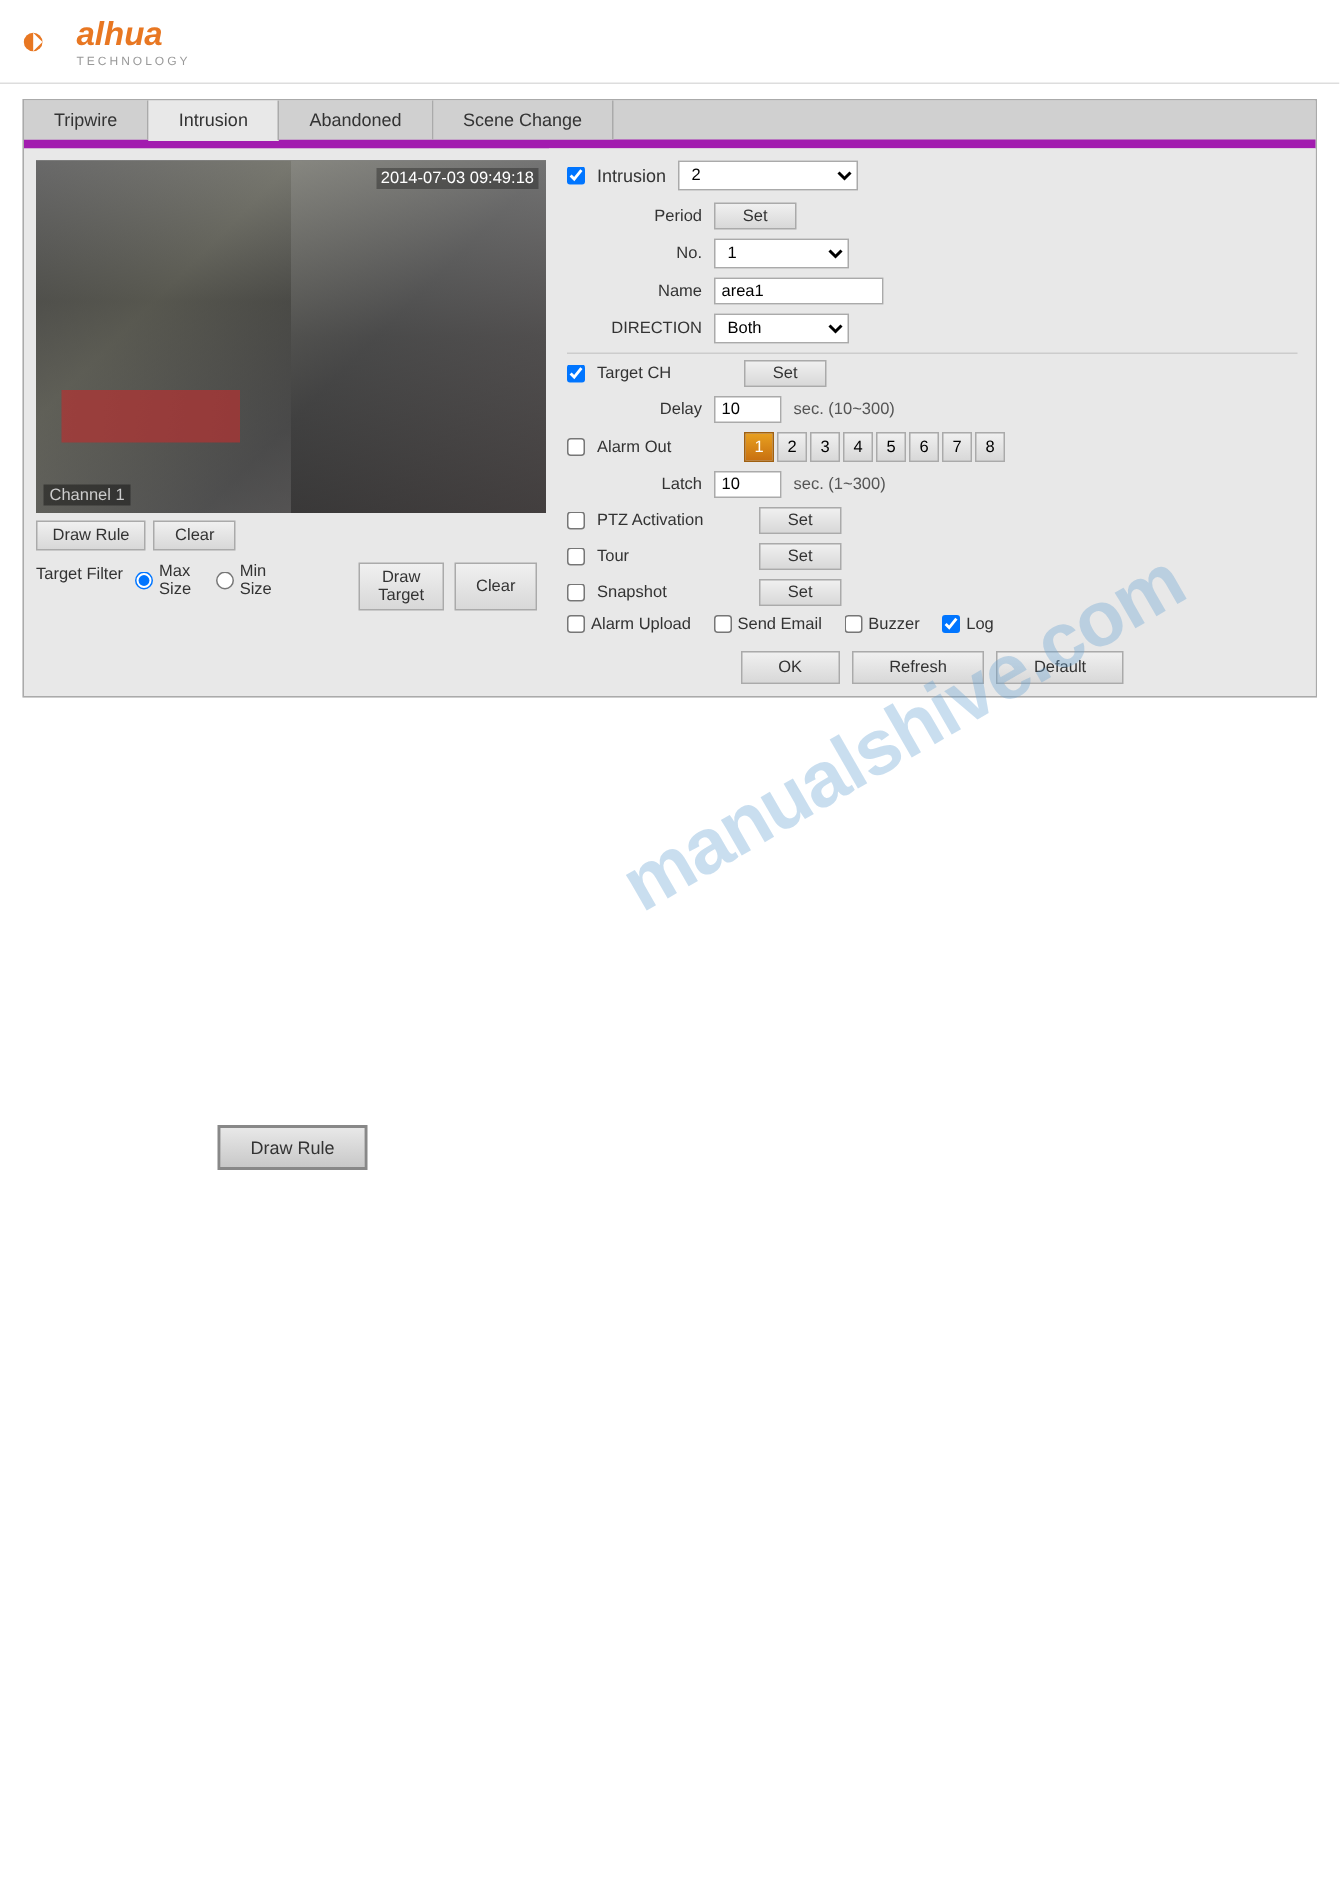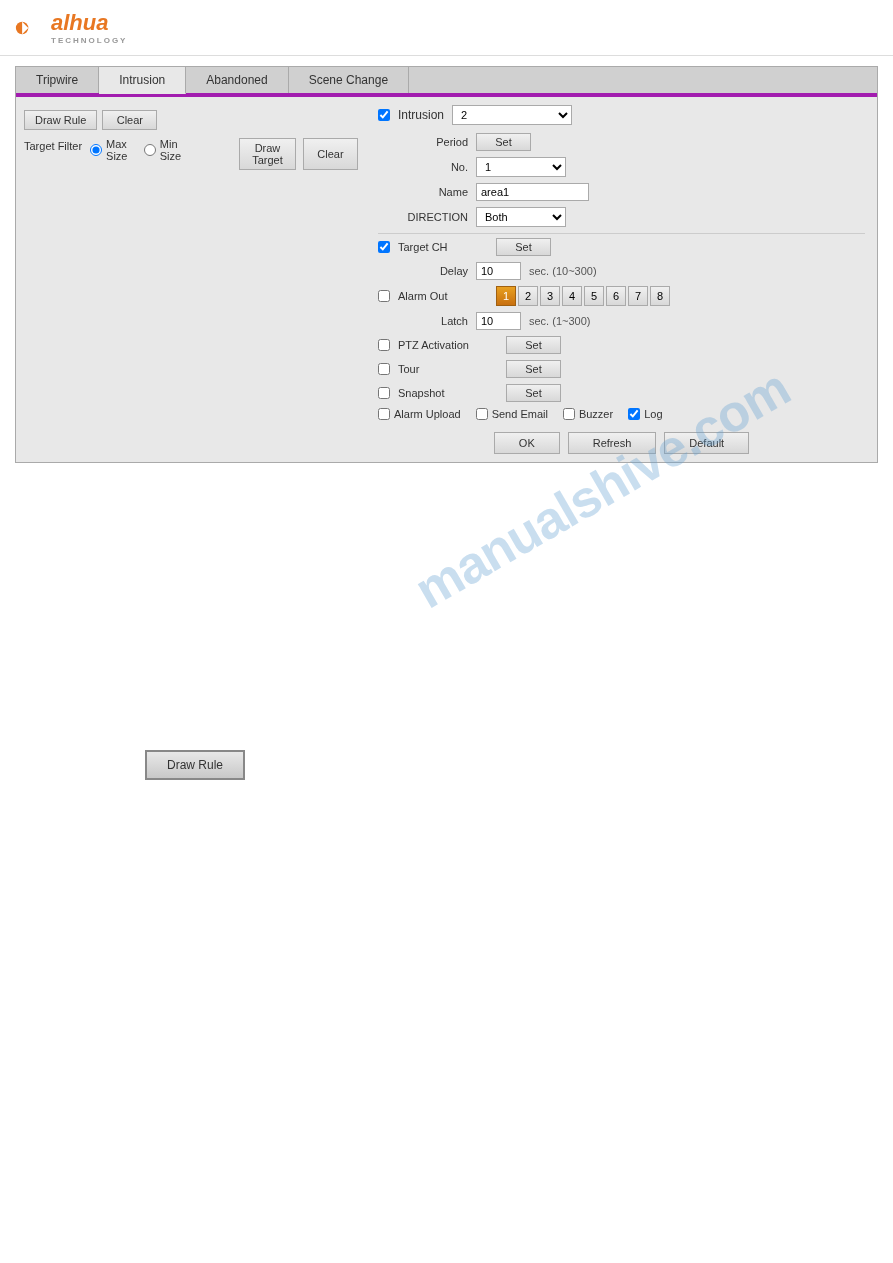--- a/index.html
+++ b/index.html
@@ -36,35 +36,34 @@
       font-size: 22px;
       font-weight: bold;
       color: #e87722;
       font-style: italic;
     }
     .logo-sub {
       font-size: 8px;
       color: #999;
       display: block;
       letter-spacing: 2px;
-      font-weight: bold;
     }
 
     
     .main-container {
       margin: 10px 15px;
       border: 1px solid #aaa;
       background: #e8e8e8;
     }
 
     
     .tabs {
       display: flex;
       background: #d0d0d0;
-      border-bottom: 4px solid #a21caf;
+      border-bottom: 6px solid #a21caf;
     }
     .tab {
       padding: 6px 20px;
       cursor: pointer;
       border-right: 1px solid #aaa;
       background: #d0d0d0;
       color: #333;
       font-size: 12px;
     }
     .tab.active {
@@ -374,20 +373,29 @@
     <div class="tabs">
       <div class="tab">Tripwire</div>
       <div class="tab active">Intrusion</div>
       <div class="tab">Abandoned</div>
       <div class="tab">Scene Change</div>
     </div>
 
     <div class="content-area">
 
       <div class="video-panel">
+        <div class="video-container">
+          <div class="video-bg">
+            <div class="video-overlay-left"></div>
+            <div class="video-overlay-right"></div>
+            <div class="video-red-bar"></div>
+          </div>
+          <span class="video-timestamp">2014-07-03 09:49:18</span>
+          <span class="video-channel">Channel 1</span>
+        </div>
 
         <div class="video-controls">
           <button class="btn">Draw Rule</button>
           <button class="btn">Clear</button>
         </div>
 
         <div class="target-filter">
           <span class="target-filter-label">Target Filter</span>
           <div class="radio-group">
             <div class="radio-item">

